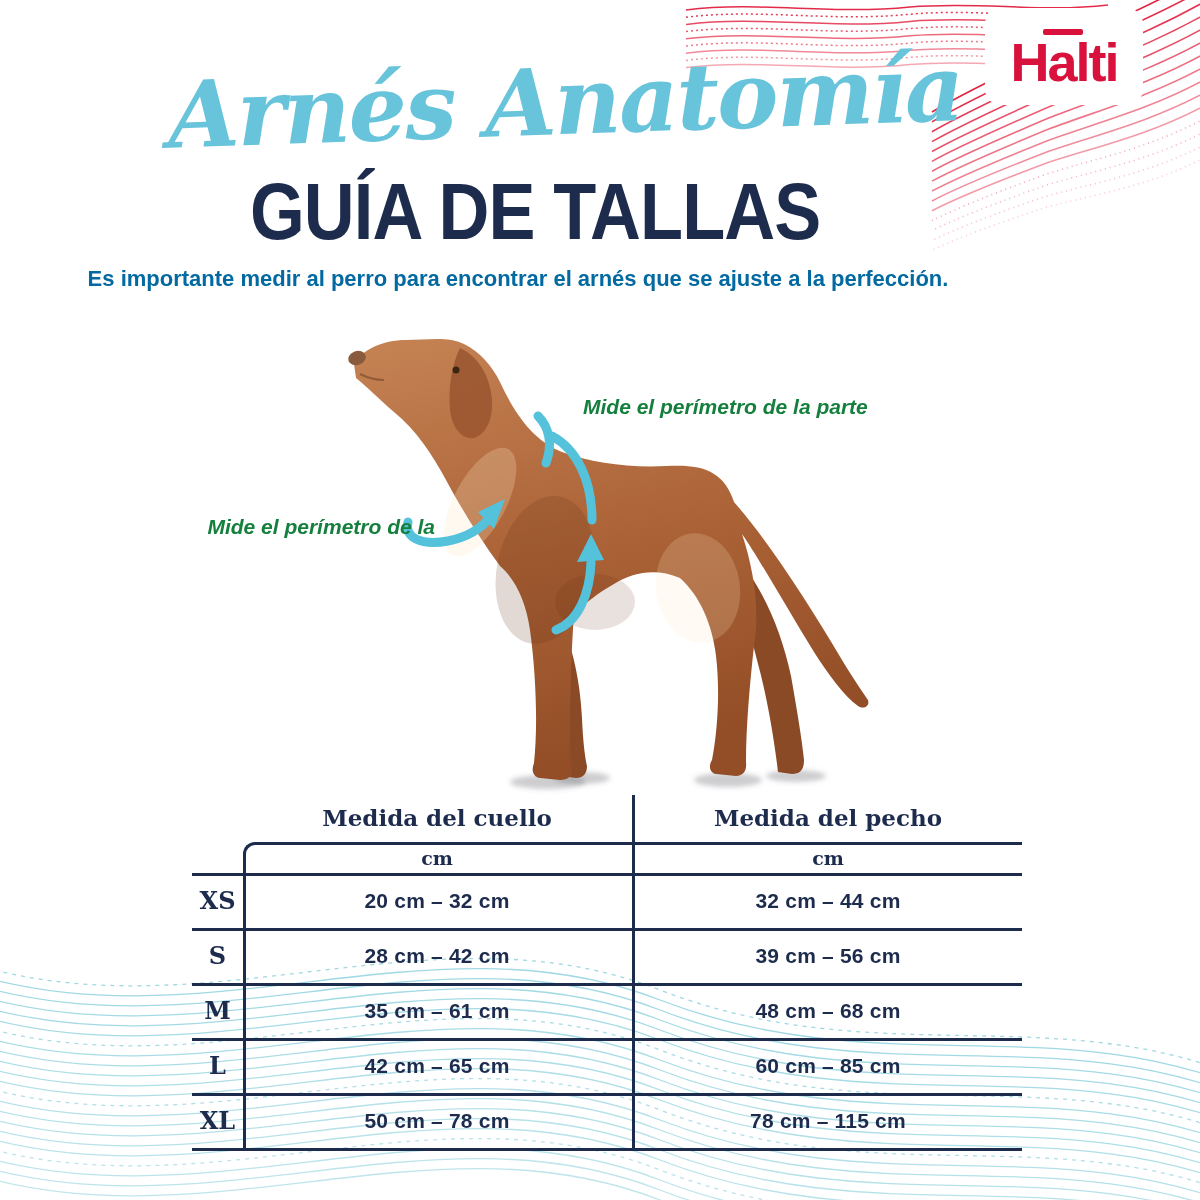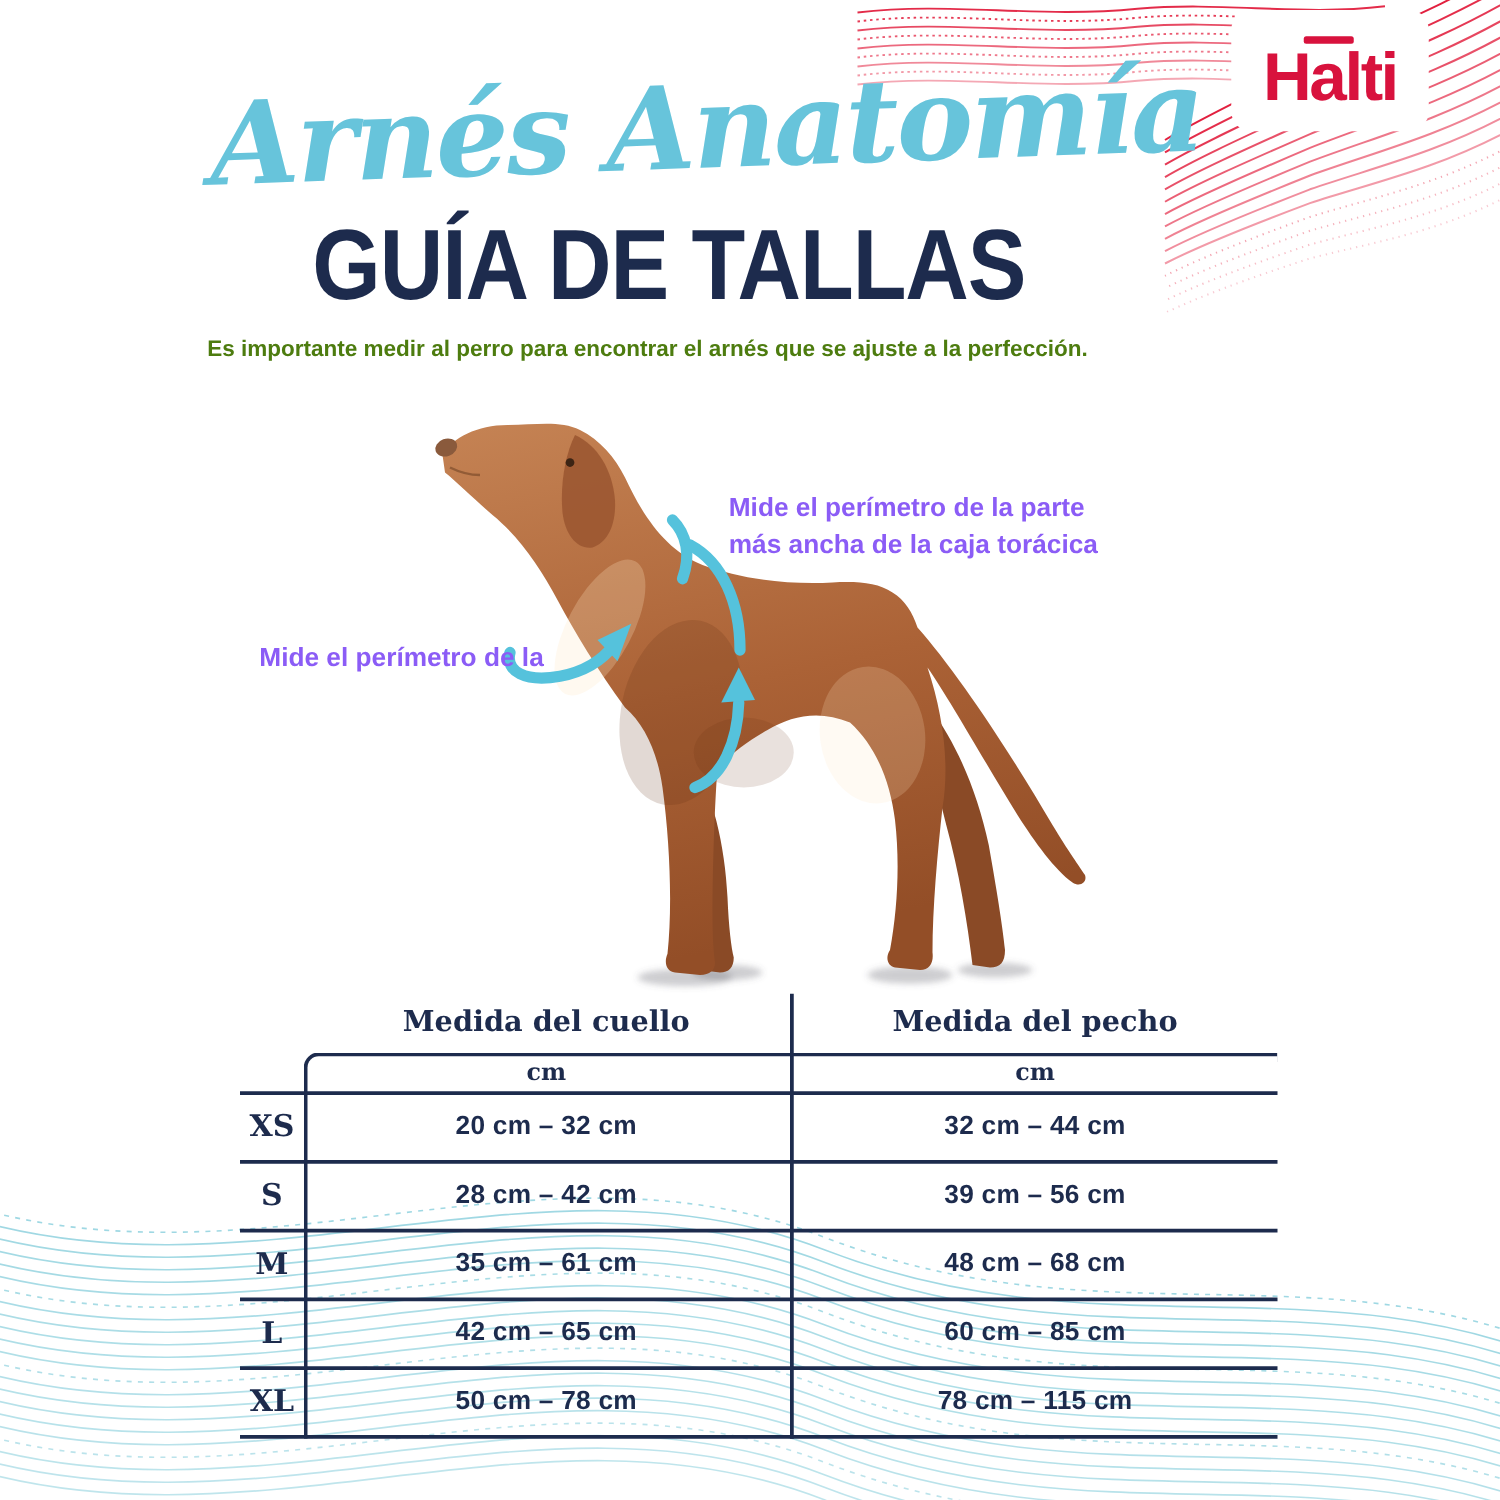--- a/index.html
+++ b/index.html
@@ -33,24 +33,24 @@
     font-size:92px;color:#67c4db;transform:rotate(-2deg);
     letter-spacing:-2px;white-space:nowrap;
   }
   .title-main{
     position:absolute;left:0;top:166px;width:1070px;text-align:center;
     font-weight:700;font-size:80px;color:#1d2b4d;white-space:nowrap;
   }
   .title-main span{display:inline-block;transform:scaleX(0.88);transform-origin:center;letter-spacing:-1px;}
 
   .intro{position:absolute;left:0;top:262px;width:1036px;text-align:center;
-    font-size:18px;font-weight:700;line-height:34px;color:#4d7c0f;}
-
-  
-  .lbl{font-size:21px;font-weight:700;line-height:29px;color:#8b5cf6;}
+    font-size:22px;font-weight:700;line-height:34px;color:#0369a1;}
+
+  
+  .lbl{font-size:21px;font-weight:700;line-height:29px;color:#15803d;font-style:italic;}
   .lbl-chest{position:absolute;left:583px;top:392px;text-align:left;}
   .lbl-neck{position:absolute;left:150px;top:512px;width:285px;text-align:right;}
 
   #dog-svg{position:absolute;left:330px;top:330px;width:545px;height:470px;}
 
   
   .size-table{position:absolute;left:192px;top:795px;width:830px;height:356px;}
   .tl{position:absolute;background:#1d2b4d;}
   .vline-center{left:440px;top:0;width:3px;height:356px;}
   .left-box{position:absolute;left:51px;top:47px;right:0;bottom:0;
@@ -208,21 +208,20 @@
 
   <g stroke="#55c2dc" stroke-width="9" stroke-linecap="round" fill="none">
     <path d="M 222,106 C 248,120 262,152 262,190"></path>
     <path d="M 226,300 C 248,292 260,264 261,232"></path>
     <polygon points="261,204 247,232 274,230" fill="#55c2dc" stroke="none"></polygon>
   </g>
 </svg>
 
 <div class="lbl lbl-chest">
   <div>Mide el perímetro de la parte</div>
-  <div>más ancha de la caja torácica</div>
 </div>
 <div class="lbl lbl-neck">
   <div>Mide el perímetro de la</div>
 </div>
 
 <div class="size-table">
   <div class="tl vline-center"></div>
   <div class="left-box"></div>
   <div class="tl hsep" style="top:78px"></div>
   <div class="tl hsep" style="top:133px"></div>

